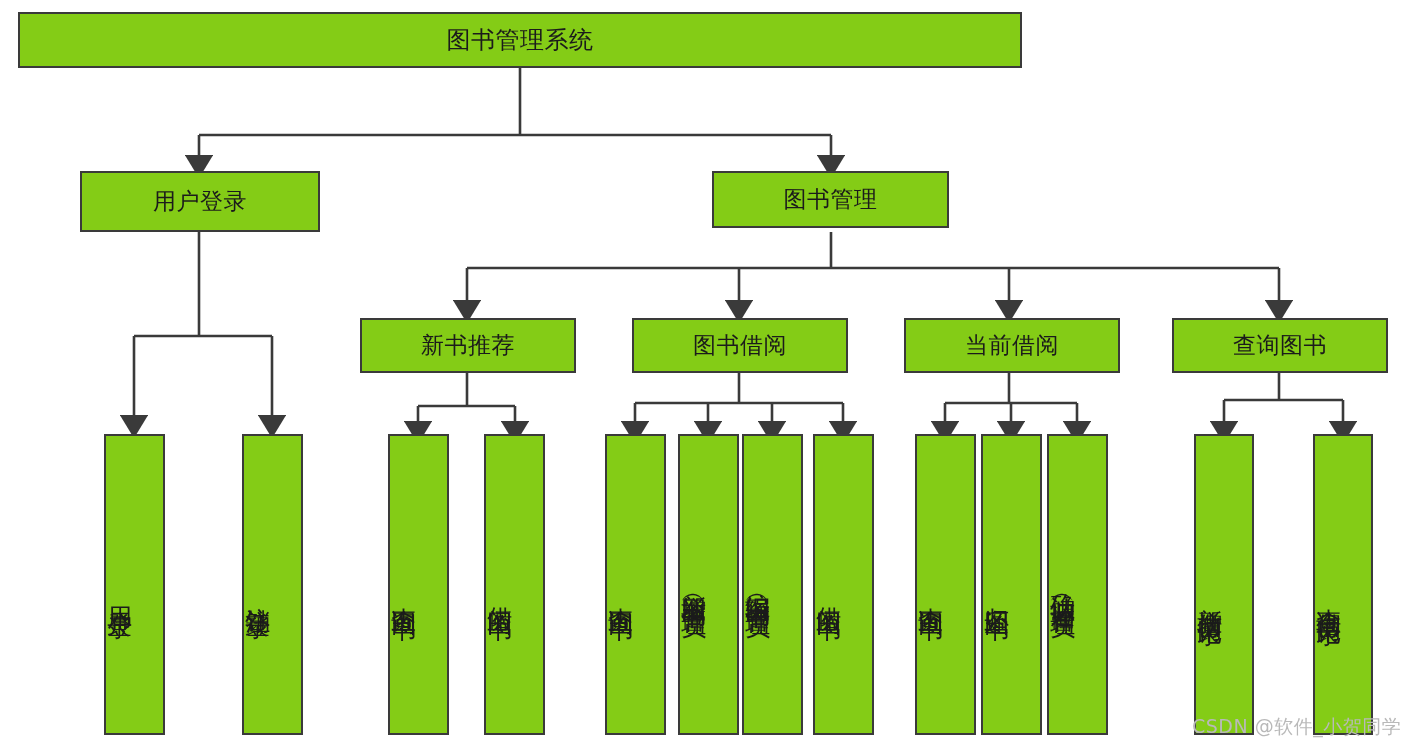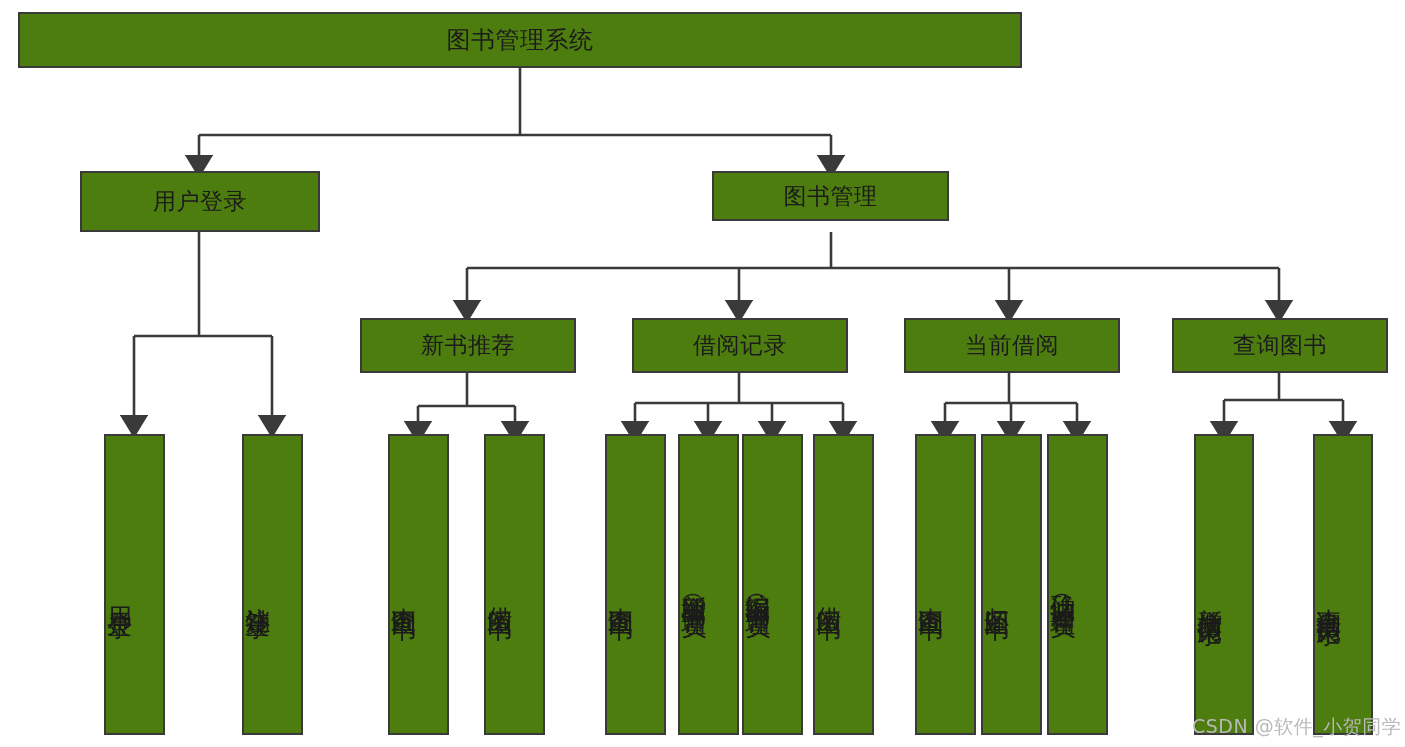--- a/index.html
+++ b/index.html
@@ -20,21 +20,21 @@
   #edges {
     position: absolute;
     left: 0;
     top: 0;
     width: 1405px;
     height: 747px;
   }
   .node {
     position: absolute;
     box-sizing: border-box;
-    background: #4d7c0f;
+    background: #84cc16;
     border: 2.2px solid #3a3a3a;
     display: flex;
     align-items: center;
     justify-content: center;
     color: #1b1b1b;
     text-align: right;
   }
   .node.horiz {
     font-size: 23px;
     letter-spacing: 0.5px;
@@ -123,29 +123,29 @@
     </g>
   </svg>
 
   <div class="node horiz root" style="left:18px; top:12px; width:1004px; height:56px;">
     <span>图书管理系统</span>
   </div>
 
   <div class="node horiz" style="left:80px; top:171px; width:240px; height:61px;">
     <span>用户登录</span>
   </div>
-  <div class="node horiz" style="left:712px; top:171px; width:237px; height:50px;">
+  <div class="node horiz" style="left:712px; top:171px; width:237px; height:57px;">
     <span>图书管理</span>
   </div>
 
   <div class="node horiz" style="left:360px; top:318px; width:216px; height:55px;">
     <span>新书推荐</span>
   </div>
   <div class="node horiz" style="left:632px; top:318px; width:216px; height:55px;">
-    <span>借阅记录</span>
+    <span>图书借阅</span>
   </div>
   <div class="node horiz" style="left:904px; top:318px; width:216px; height:55px;">
     <span>当前借阅</span>
   </div>
   <div class="node horiz" style="left:1172px; top:318px; width:216px; height:55px;">
     <span>查询图书</span>
   </div>
 
   <div class="node leaf" style="left:104px; top:434px; width:61px; height:301px;">
     <span class="vtext">用户登录</span>

